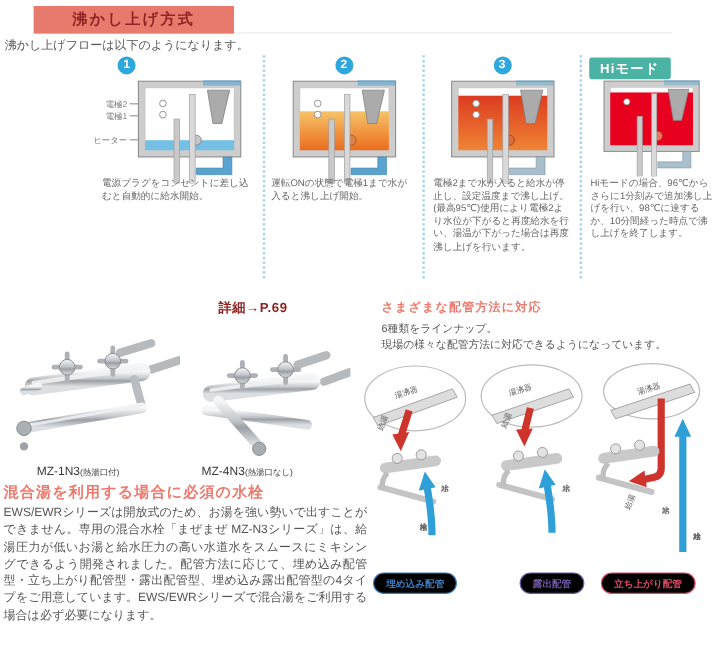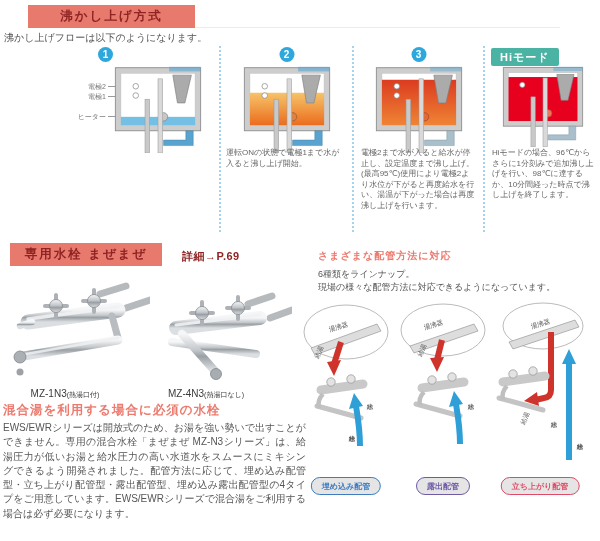--- a/index.html
+++ b/index.html
@@ -57,25 +57,25 @@
   .model-name{font-size:10px;font-weight:normal;text-align:center;}
   .model-note{font-size:7px;}
 
   
   .pdiag{position:absolute;top:298px;width:95px;height:175px;}
   .pd1{left:299px;} .pd2{left:396px;} .pd3{left:493px;}
   .plabel{position:absolute;font-size:6.5px;color:#555;white-space:nowrap;}
   .pl-heater{transform:rotate(-17deg);}
   .pl-rot{transform:rotate(-68deg);}
   .pl-vert{writing-mode:vertical-rl;}
-  .pill{position:absolute;top:477px;transform:translateX(-50%);background:#e5e5e5;
+  .pill{position:absolute;top:477px;transform:translateX(-50%);background:#000000;
         border:1px solid;border-radius:10px;font-size:8px;font-weight:bold;
         padding:2.5px 10px;white-space:nowrap;}
   .pill-b{left:346px;color:var(--pill_embed_blue);border-color:var(--pill_embed_blue);}
-  .pill-p{left:443px;color:var(--pill_exposed_purple);border-color:var(--pill_exposed_purple);}
+  .pill-p{left:460px;color:var(--pill_exposed_purple);border-color:var(--pill_exposed_purple);}
   .pill-r{left:540px;color:var(--pill_riser_red);border-color:var(--pill_riser_red);}
 
   svg{display:block;}
 </style>
 </head>
 <body>
 
 <div class="page">
 
   <div class="rule-top"></div>
@@ -100,20 +100,21 @@
           <rect x="18" y="57" width="80" height="9" style="fill:var(--water_stage1)"></rect>
           <polygon points="74,12 94,12 87,42 79,42" fill="#ababab" stroke="#7f7f7f" stroke-width="0.7"></polygon>
           <circle cx="34" cy="24" r="3" fill="#fff" stroke="#8a8a8a" stroke-width="0.8"></circle>
           <circle cx="34" cy="34" r="3" fill="#fff" stroke="#8a8a8a" stroke-width="0.8"></circle>
           <circle cx="64" cy="57" r="4.5" fill="#c7c7c7" stroke="#858585" stroke-width="0.8"></circle>
           <rect x="58" y="16" width="5" height="80" fill="#d9d9d9" stroke="#9c9c9c" stroke-width="0.6"></rect>
           <rect x="44" y="38" width="5" height="58" fill="#c9c9c9" stroke="#9c9c9c" stroke-width="0.6"></rect>
           <path d="M88,72 h8 v16 h-32 v-6 h24 z" fill="var(--pipe_blue)" stroke="#447fa3" stroke-width="0.5"></path>
         </svg>
       </div>
+      <div class="caption">電源プラグをコンセントに差し込むと自動的に給水開始。</div>
     </div>
 
     <div class="col col2">
       <div class="stepnum">2</div>
       <div class="tankwrap">
         <svg viewBox="0 0 116 96" width="108" height="89">
           <defs>
             <linearGradient id="gradW2" x1="0" y1="0" x2="0" y2="1">
               <stop offset="0" style="stop-color:var(--water_stage2_top)"></stop>
               <stop offset="1" style="stop-color:var(--water_stage2_bottom)"></stop>
@@ -174,21 +175,20 @@
           <circle cx="64" cy="57" r="4.5" fill="#f0735a" stroke="#aa3a28" stroke-width="0.8"></circle>
           <rect x="58" y="16" width="5" height="80" fill="#d9d9d9" stroke="#9c9c9c" stroke-width="0.6"></rect>
           <rect x="44" y="38" width="5" height="58" fill="#c9c9c9" stroke="#9c9c9c" stroke-width="0.6"></rect>
           <path d="M88,72 h8 v16 h-32 v-6 h24 z" fill="#a9bfcb" stroke="#7b93a0" stroke-width="0.5"></path>
         </svg>
       </div>
       <div class="caption">Hiモードの場合、96℃からさらに1分刻みで追加沸し上げを行い、98℃に達するか、10分間経った時点で沸し上げを終了します。</div>
     </div>
   </div>
 
-  <div class="badge badge-faucet">専用水栓 まぜまぜ</div>
   <span class="detail-link">詳細→P.69</span>
 
   <svg class="abs" style="left:0;top:270px" viewBox="0 0 150 112" width="150" height="112">
     <defs>
       <linearGradient id="chrome" x1="0" y1="0" x2="0" y2="1">
         <stop offset="0" stop-color="#f5f6f7"></stop>
         <stop offset="0.45" stop-color="#c3c7cb"></stop>
         <stop offset="0.62" stop-color="#9aa0a5"></stop>
         <stop offset="1" stop-color="#dcdfe2"></stop>
       </linearGradient>

